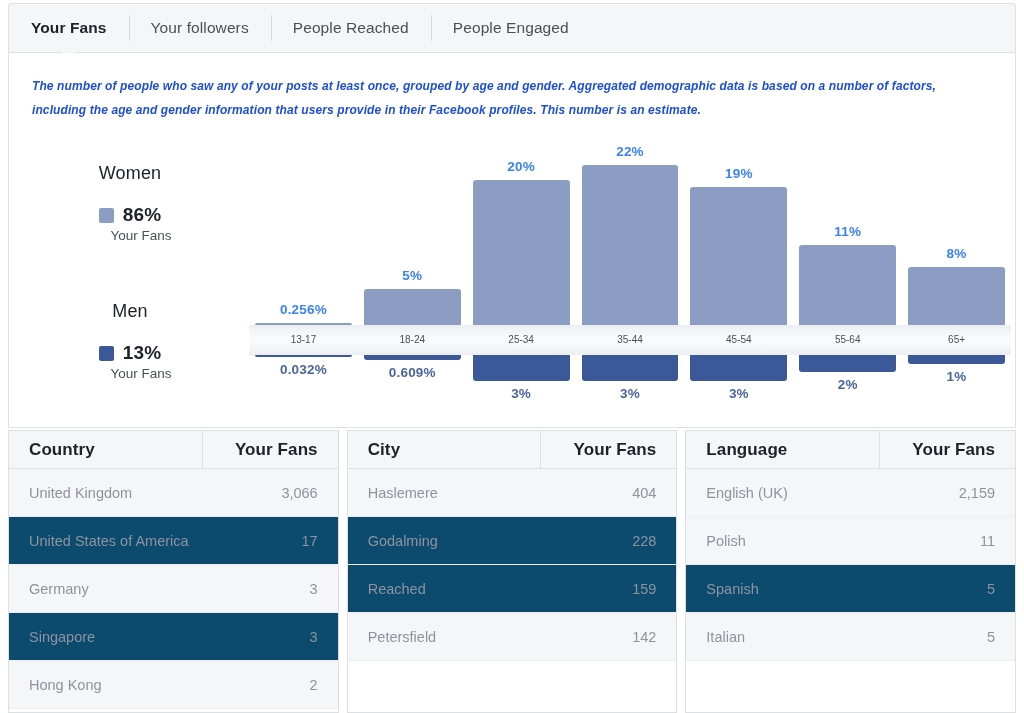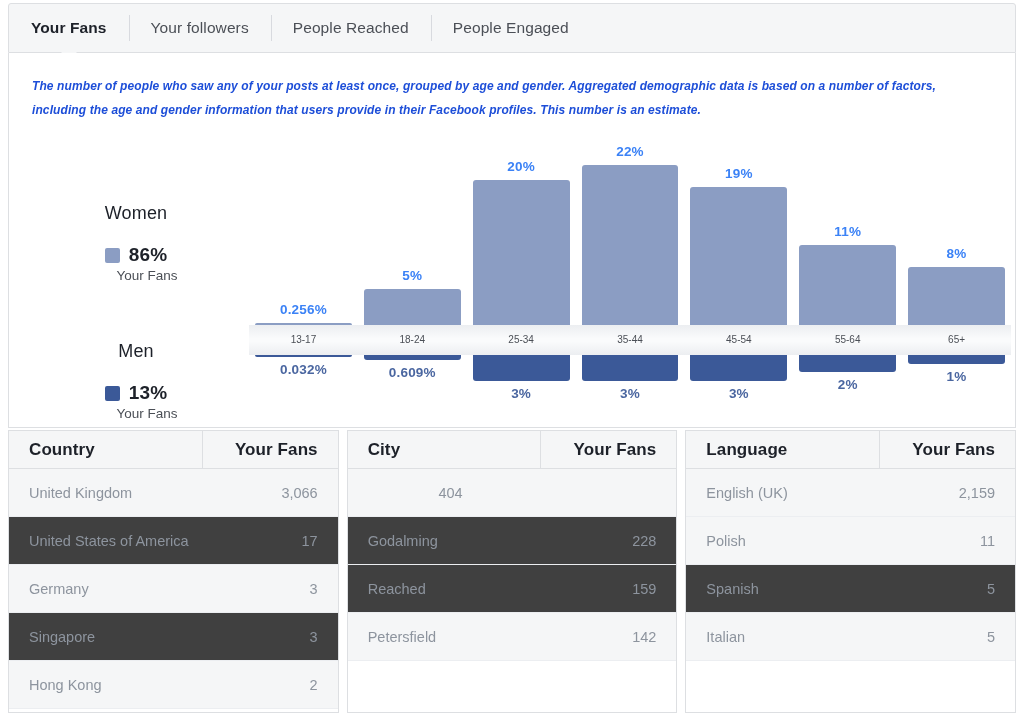--- a/index.html
+++ b/index.html
@@ -94,24 +94,23 @@
     font-weight: bold;
     line-height: 24px;
     color: #1d4ed8;
     letter-spacing: .1px;
     font-style: italic;
   }
 
   
   .legend {
     position: absolute;
-    left: 12px;
+    left: 6px;
     top: 110px;
     width: 230px;
-    margin-top: 40px;
   }
   .legend-group { text-align: center; }
   .legend-group.men { margin-top: 58px; }
 
   .legend-title {
     font-size: 18px;
     color: #1d2129;
     letter-spacing: .2px;
     margin-bottom: 20px;
   }
@@ -258,21 +257,21 @@
   .th.name  { flex: 1; padding-left: 20px; border-right: 1px solid #dddfe2; }
   .th.value { width: 135px; justify-content: flex-end; padding-right: 20px; }
 
   .tr {
     display: flex;
     height: 48px;
     border-bottom: 1px solid #eceef1;
     text-align: right;
   }
   .tr.odd  { background: #f5f6f7; }
-  .tr.even { background: #404040; }
+  .tr.even { background: #0c4a6e; }
   .td {
     display: flex;
     align-items: center;
     font-size: 14.5px;
     color: #8d949e;
   }
   .td.name  { flex: 1; padding-left: 20px; }
   .td.value { width: 135px; justify-content: flex-end; padding-right: 20px; }
 </style>
 </head>
@@ -432,20 +431,21 @@
           <div class="td name">Hong Kong</div>
           <div class="td value">2</div>
         </div>
       </div>
       <div class="tbl">
         <div class="tbl-head">
           <div class="th name">City</div>
           <div class="th value">Your Fans</div>
         </div>
         <div class="tr odd">
+          <div class="td name">Haslemere</div>
           <div class="td value">404</div>
         </div>
         <div class="tr even">
           <div class="td name">Godalming</div>
           <div class="td value">228</div>
         </div>
         <div class="tr even">
           <div class="td name">Reached</div>
           <div class="td value">159</div>
         </div>

